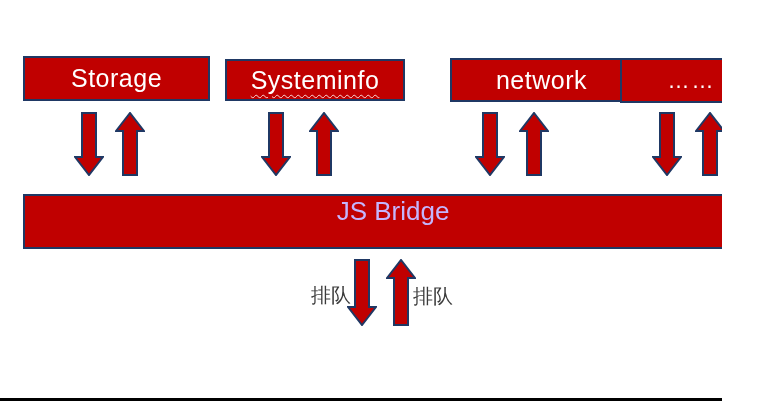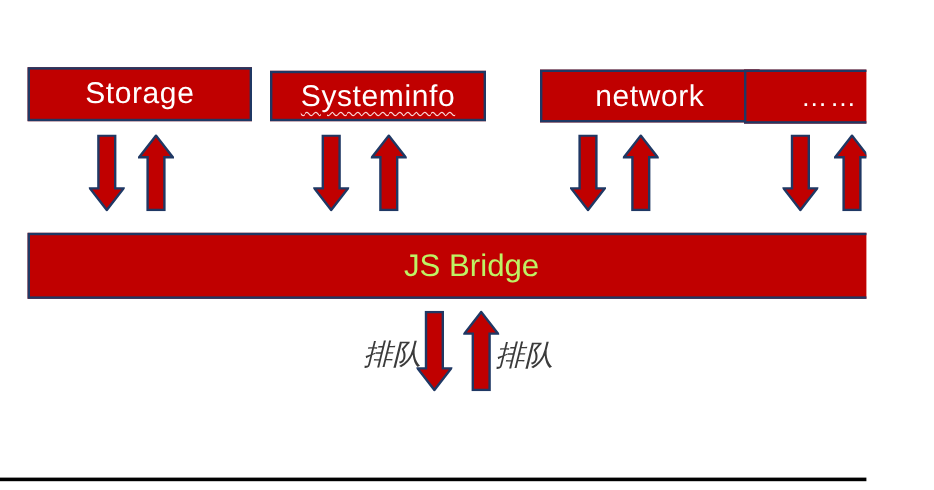--- a/index.html
+++ b/index.html
@@ -38,34 +38,33 @@
     line-height: 0.5;
   }
   .bar {
     position: absolute;
     left: 23px;
     width: 740px;
     background: #C00000;
     border: 2.5px solid #1F3864;
     box-sizing: border-box;
     display: flex;
-    align-items: center;
+    align-items: flex-start;
     justify-content: center;
-    color: #bef264;
+    color: #c4b5fd;
     font-size: 26px;
   }
   .bar-bridge  { top: 194px; height: 55px; }
   .bar-main    { top: 331px; height: 43px; }
   .arrow { position: absolute; }
   .queue-label {
     position: absolute;
     color: #3b3b3b;
-    font-size: 24px;
+    font-size: 20px;
     line-height: 19px;
-    font-style: italic;
   }
   .queue-left  { left: 295px; top: 286px; width: 56px; text-align: right; }
   .queue-right { left: 413px; top: 287px; width: 56px; text-align: left; }
   .bottom-line {
     position: absolute;
     left: 0;
     top: 398px;
     width: 778px;
     height: 2.5px;
     background: #000000;

